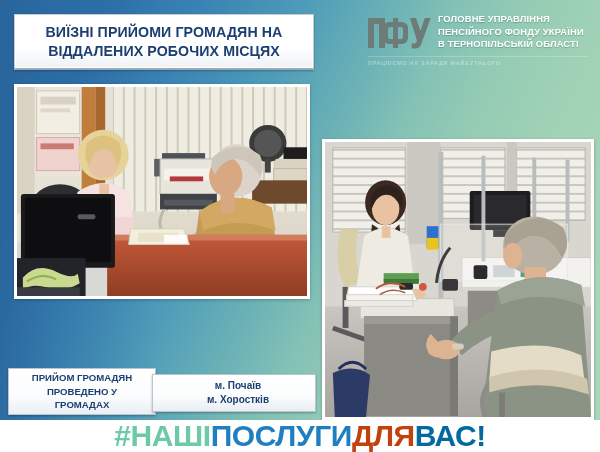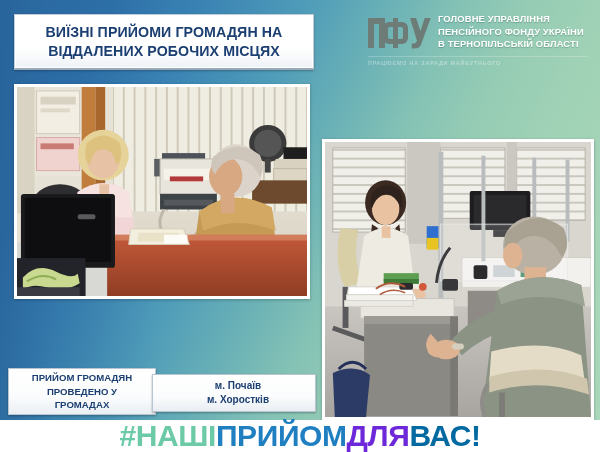--- a/index.html
+++ b/index.html
@@ -379,19 +379,19 @@
   </div>
 
   <div id="places-box">
     <div id="places-text">м. Почаїв
 м. Хоростків</div>
   </div>
 
   <div id="footer">
     <div id="hashtag">
       <span class="g1" style="color: rgb(108, 202, 167);">#НАШІ</span>
-        <span class="g3" style="color: rgb(31, 127, 192);">ПРИЙОМ</span>
-        <span class="g4" style="color: #6d28d9;">ДЛЯ</span>
+        <span class="g3" style="color: rgb(31, 127, 192);">ПОСЛУГИ</span>
+        <span class="g4" style="color: #c2410c;">ДЛЯ</span>
         <span class="g5" style="color: #0369a1;">ВАС!</span>
     </div>
   </div>
 
 </div>
 
 </body></html>

